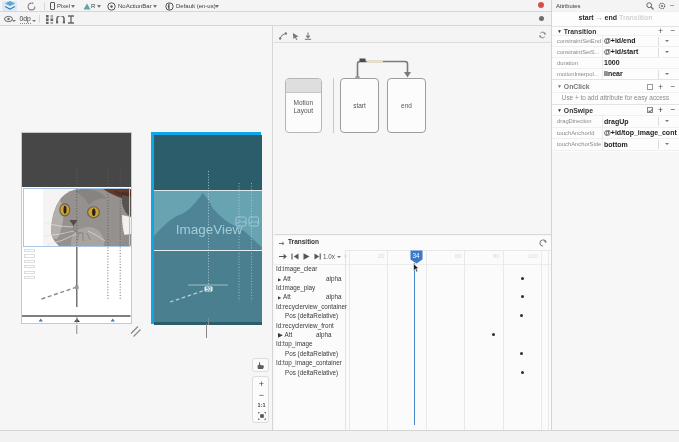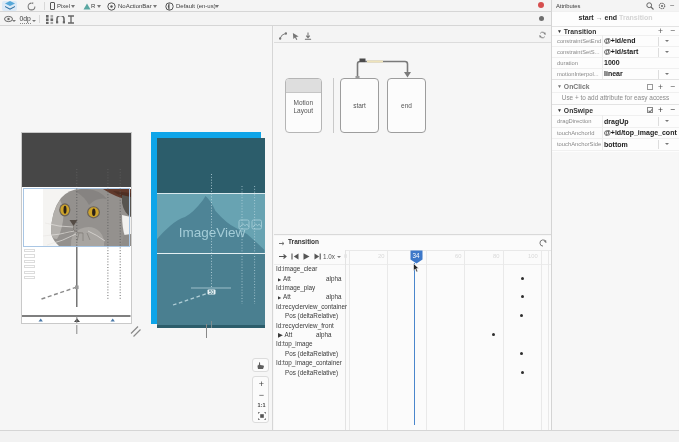--- a/index.html
+++ b/index.html
@@ -13,21 +13,21 @@
 .tbtxt { position:absolute; font-size:6px; color:#3c3c3c; line-height:8px; }
 .sep { position:absolute; width:1px; background:#d8d8d8; }
 .dd { position:absolute; width:0; height:0; border-left:2.5px solid transparent; border-right:2.5px solid transparent; border-top:3px solid #777; }
 
 #surface { left:0; top:26px; width:273px; height:404px; background:#f6f6f6; border-right:1px solid #d6d6d6; }
 
 #ph1 { position:absolute; left:21px; top:106px; width:110.5px; height:192px; background:#fff; border:1px solid #c9c9c9; }
 #ph1hdr { position:absolute; left:0px; top:0px; width:108.5px; height:53.5px; background:#474747; }
 #ph1sel { position:absolute; left:0.5px; top:55px; width:107.5px; height:58.5px; border:1px solid #a9c6e4; }
 
-#ph2 { position:absolute; left:151px; top:106px; width:109.5px; height:192px; background:#fff; border:6px solid #0ea5e9;padding-left:40px; }
+#ph2 { position:absolute; left:151px; top:106px; width:109.5px; height:192px; background:#fff; border:3px solid #0ea5e9;padding-left:40px; }
 .p2s { position:absolute; left:0; width:107.5px; }
 
 #motion { left:274px; top:26px; width:277px; height:404px; background:#f6f6f6; }
 #mtb { position:absolute; left:0; top:0; width:277px; height:17px; background:#f4f4f4; border-bottom:1px solid #dcdcdc; }
 #mcanvas { position:absolute; left:0; top:18px; width:277px; height:191px; background:#f6f6f6; border-bottom:1px solid #d9d9d9; }
 .card { position:absolute; background:#fcfcfc; border:1px solid #9d9d9d; border-radius:4px; font-size:6.5px; color:#555; text-align:center; }
 
 #tl { position:absolute; left:0; top:210px; width:277px; height:194px; background:#fbfbfb; }
 .tlrow { position:absolute; left:0; width:72px; height:9.4px; font-size:6.3px; color:#3a3a3a; line-height:9.4px; white-space:nowrap; }
 .kdot { position:absolute; width:3px; height:3px; background:#2e2e2e; border-radius:50%; }

